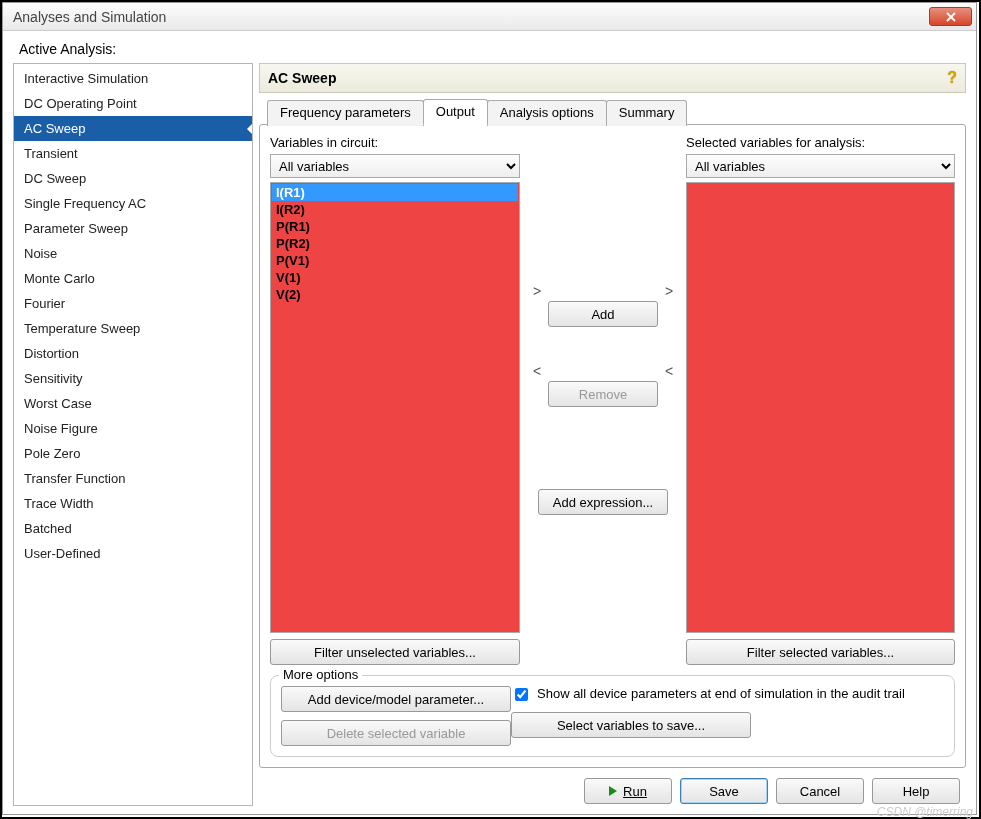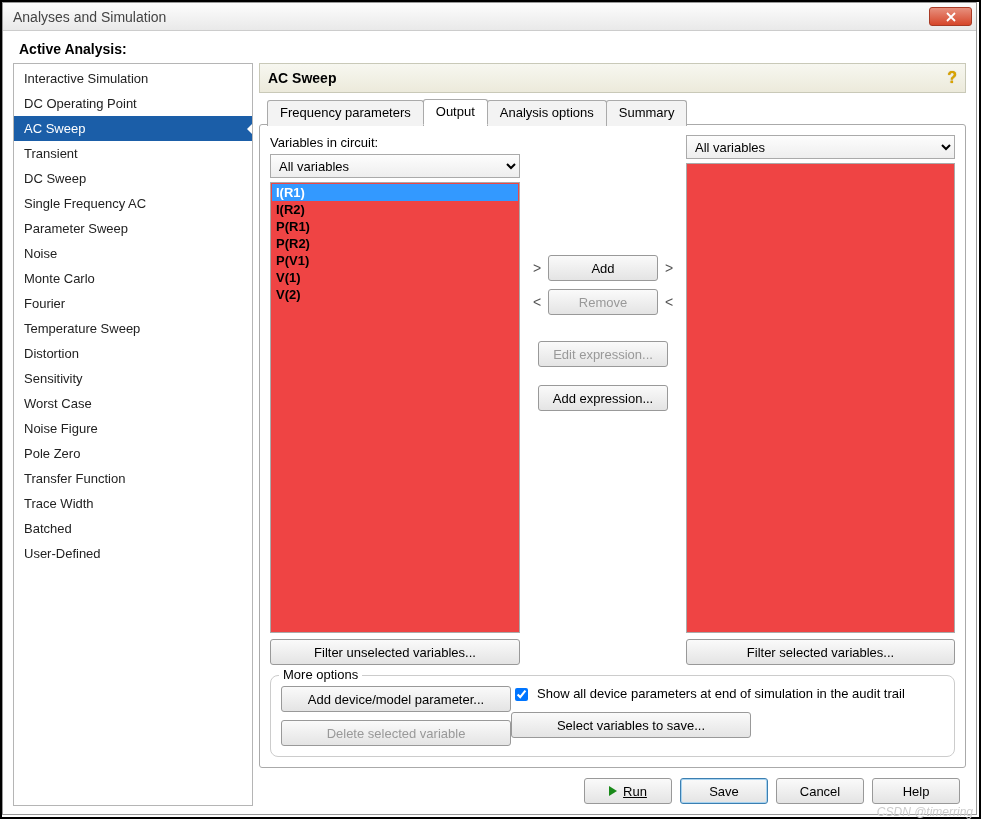--- a/index.html
+++ b/index.html
@@ -42,21 +42,21 @@
   }
   .close-btn svg { width:10px; height:10px; }
   .content {
     flex: 1;
     display: flex;
     flex-direction: column;
     padding: 4px 10px 8px 10px;
     background: #fff;
   }
   .active-label {
-    font-weight: bold;
+    font-weight: normal;
     padding: 6px 4px 6px 6px;
     font-size: 14px;
   }
   .main-row {
     flex: 1;
     display: flex;
     gap: 6px;
     min-height: 0;
   }
   .sidebar {
@@ -269,21 +269,21 @@
     border-left:8px solid #1a8a1a;
   }
   .run-text { text-decoration: underline; }
   .watermark {
     position: absolute;
     bottom: 0; right: 8px;
     color: #ccc;
     font-size: 12px;
     font-style: italic;
   }
-  .btn.mid-btn { width: 110px; }
+  .btn.mid-btn { width: 110px; margin-top: 46px; }
 </style>
 </head>
 <body>
 
 <div class="dialog">
   <div class="titlebar">
     <span class="title">Analyses and Simulation</span>
     <div class="close-btn">
       <svg viewBox="0 0 10 10">
           <path d="M1 1 L9 9 M9 1 L1 9" stroke="#fff" stroke-width="1.8"></path>
@@ -356,26 +356,26 @@
                 <span class="angle">&gt;</span>
                 <button class="btn mid-btn">Add</button>
                 <span class="angle">&gt;</span>
               </div>
               <div class="mid-row">
                 <span class="angle">&lt;</span>
                 <button class="btn mid-btn" disabled="">Remove</button>
                 <span class="angle">&lt;</span>
               </div>
               <div style="height:10px"></div>
-              <button class="btn mid-btn" style="width:130px" disabled="">Edit expression...</button>
               <div style="height:2px"></div>
               <button class="btn mid-btn" style="width:130px">Add expression...</button>
             </div>
 
             <div class="col col-right">
+              <div class="col-label">Selected variables for analysis:</div>
               <select class="combo">
                 <option>All variables</option>
               </select>
               <div class="listbox" id="rightList"></div>
               <button class="btn btn-wide">Filter selected variables...</button>
             </div>
           </div>
 
           <div class="fieldset">
             <span class="legend">More options</span>

